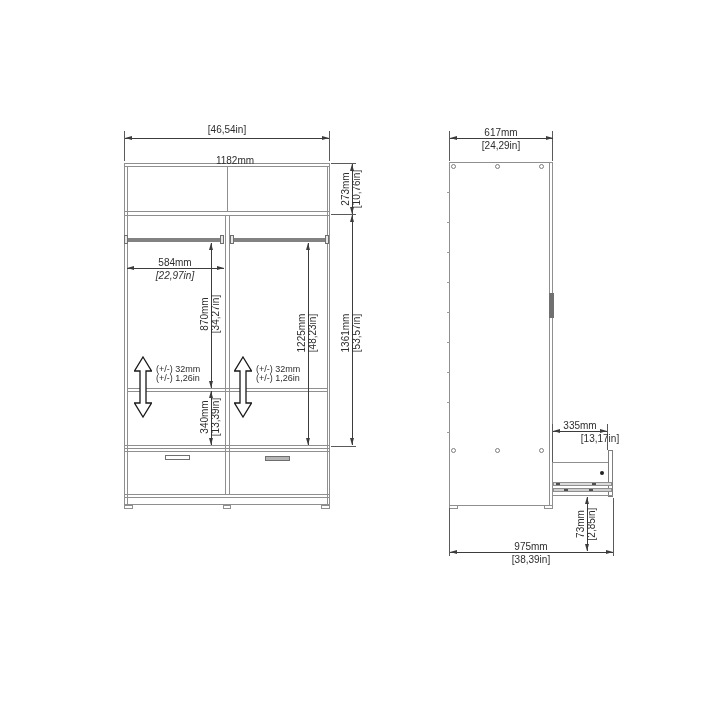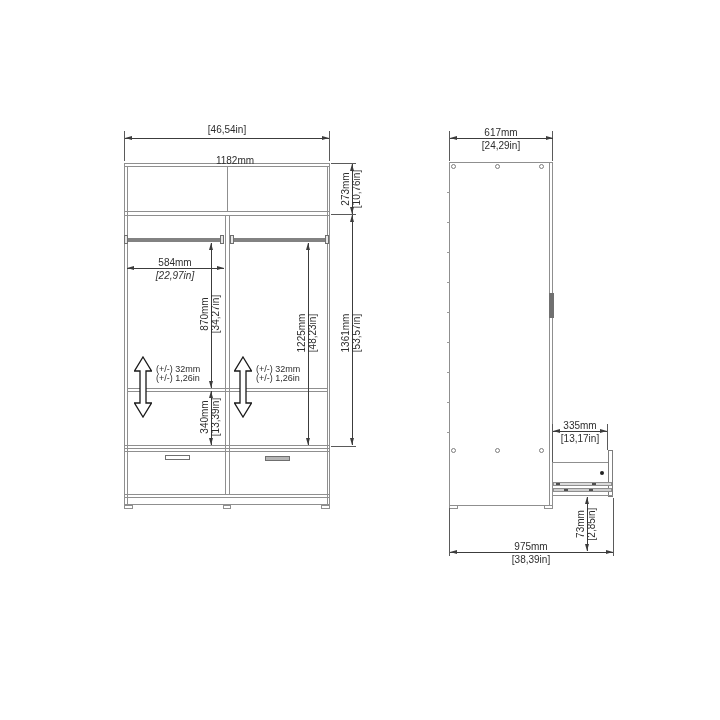--- a/index.html
+++ b/index.html
@@ -200,21 +200,21 @@
       <span class="txt ctr" style="left:501px;top:140px;">[24,29in]</span>
     </div>
 
     <div>
       <div class="ext" style="left:552px;top:424px;width:1px;height:38px;"></div>
       <div class="ext" style="left:607px;top:424px;width:1px;height:26px;"></div>
       <div class="dline" style="left:553px;top:431px;width:54px;height:1px;"></div>
       <div class="ah l" style="left:553px;top:429px;"></div>
       <div class="ah r" style="left:600px;top:429px;"></div>
       <span class="txt ctr" style="left:580px;top:420px;">335mm</span>
-      <span class="txt ctr" style="left:580px;top:433px;">[13,17in]</span>
+      <span class="txt ctr" style="left:600px;top:433px;">[13,17in]</span>
     </div>
 
     <div>
       <div class="dline" style="left:587px;top:497px;width:1px;height:54px;"></div>
       <div class="ah u" style="left:585px;top:497px;"></div>
       <div class="ah d" style="left:585px;top:544px;"></div>
       <span class="vtxt" style="left:581px;top:524px;">73mm</span>
       <span class="vtxt" style="left:592px;top:524px;">[2,85in]</span>
     </div>
 

